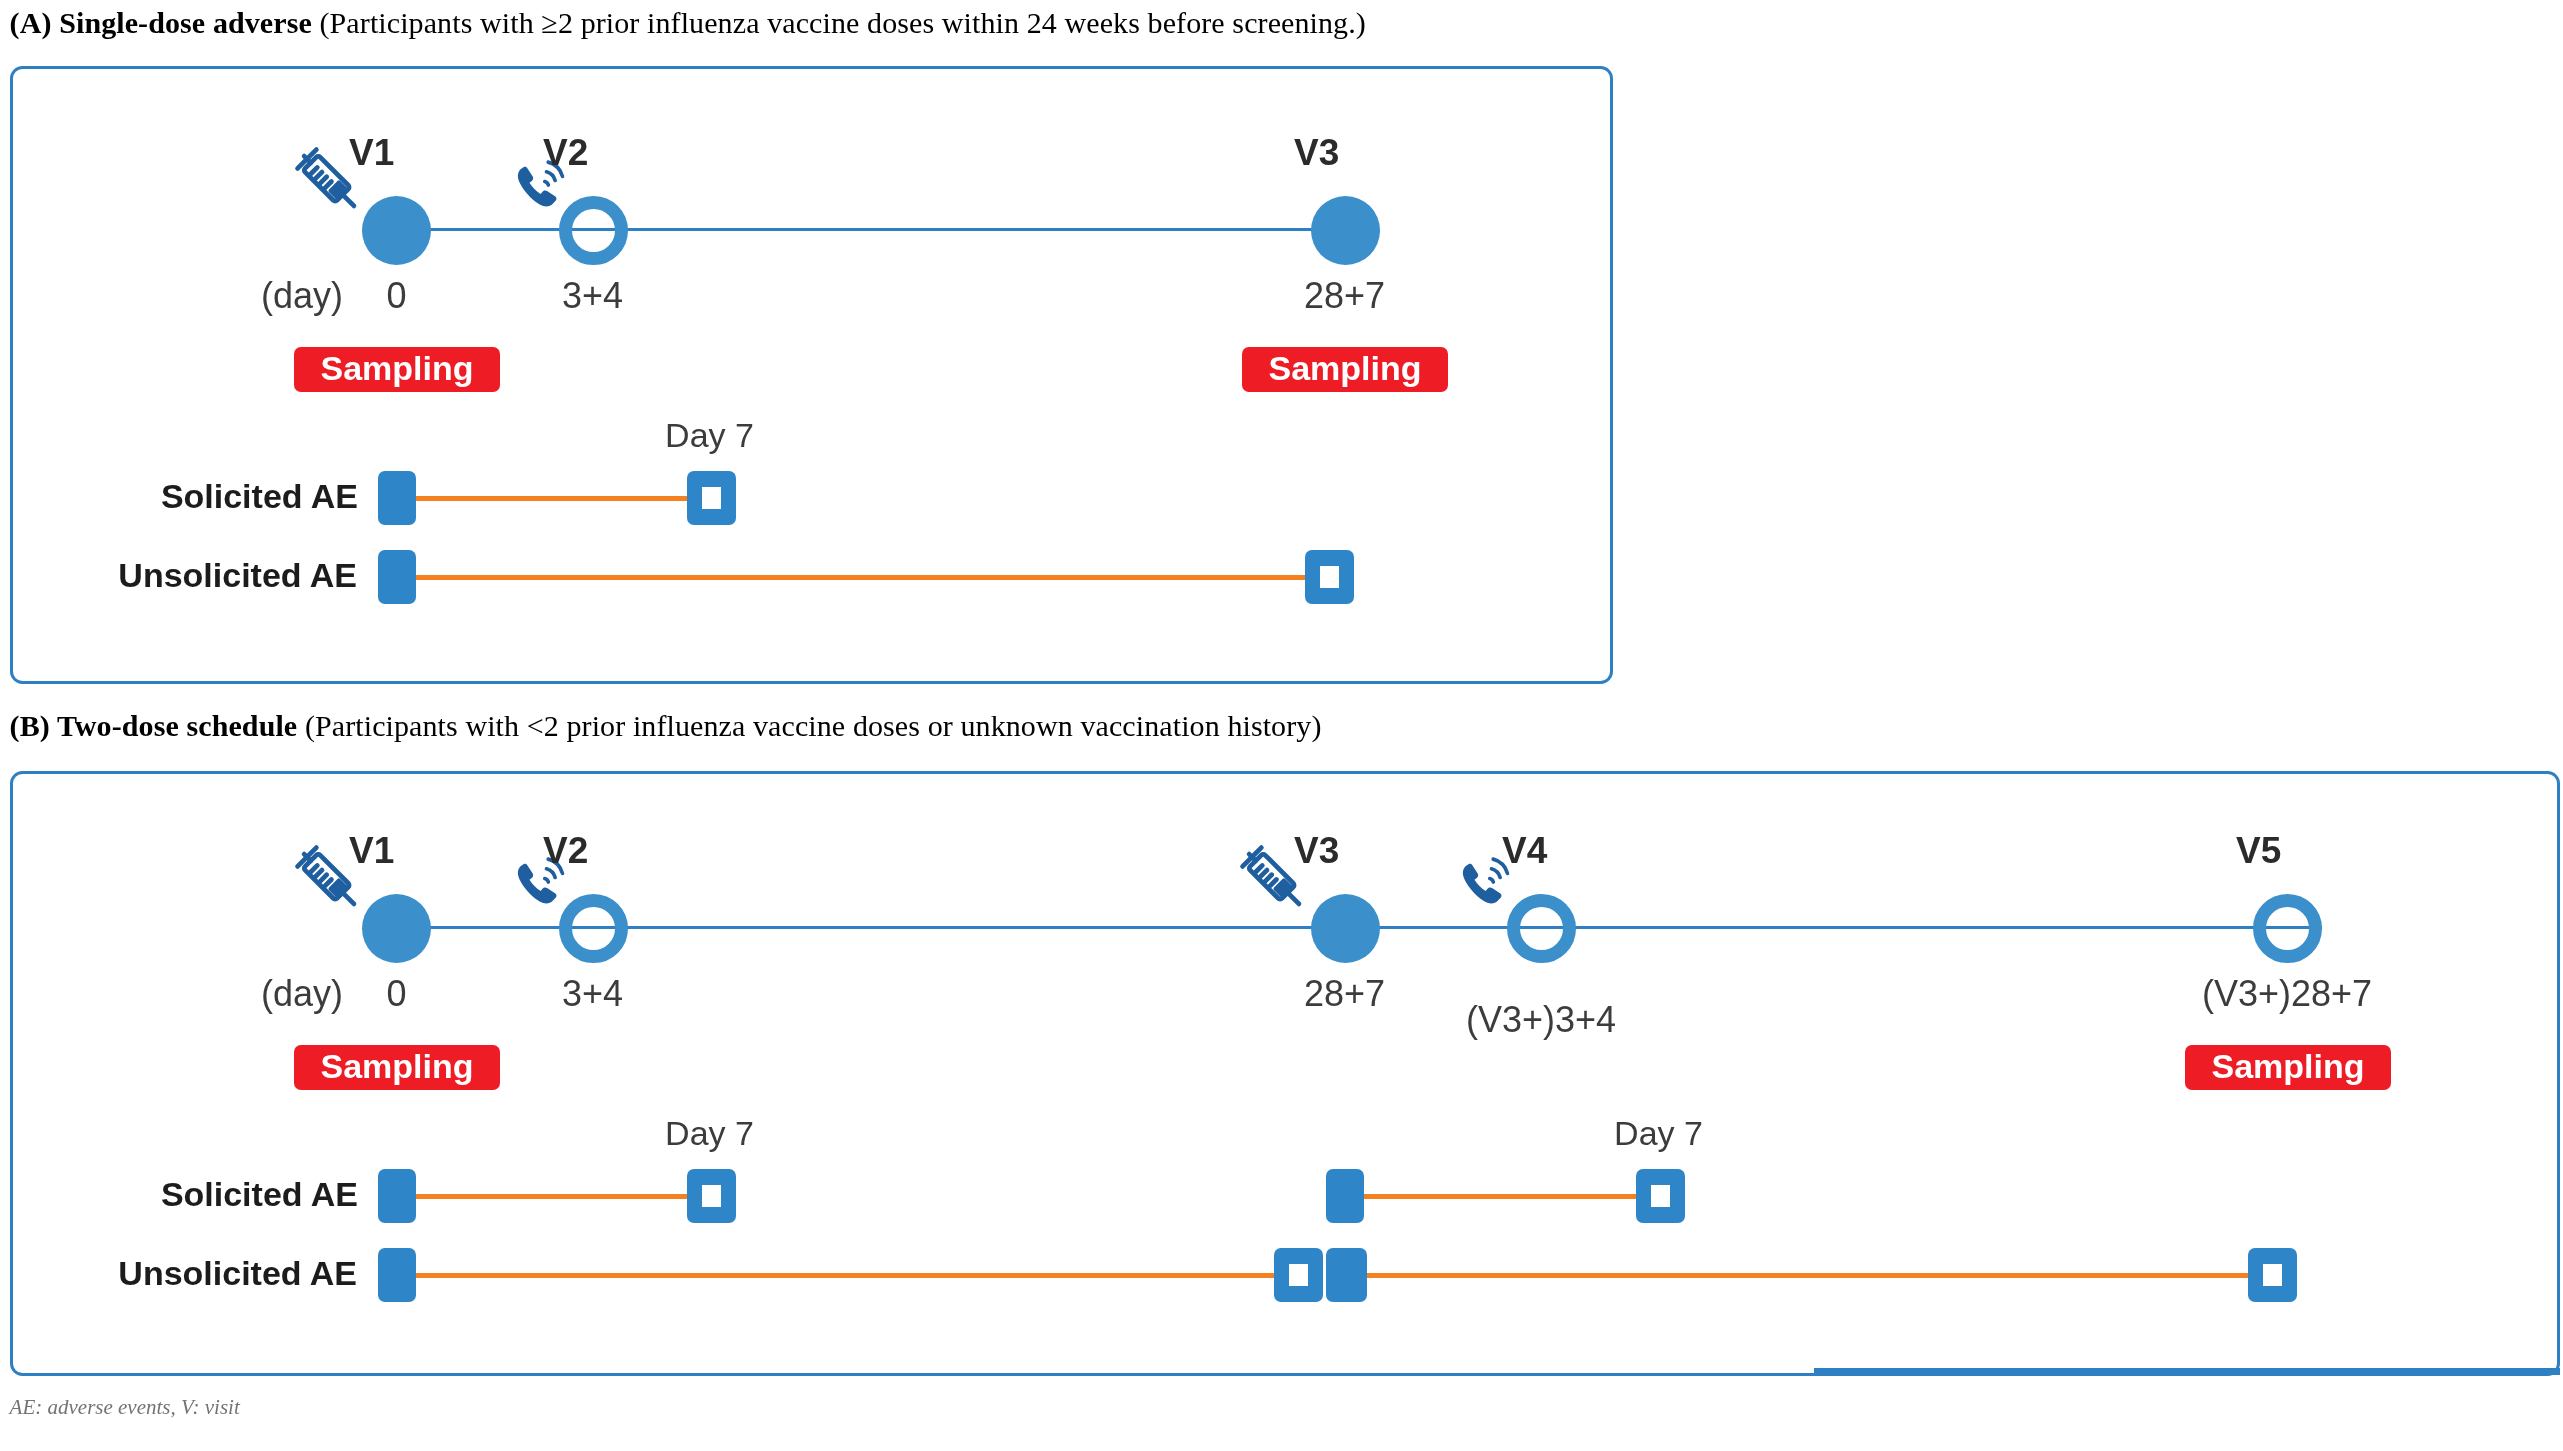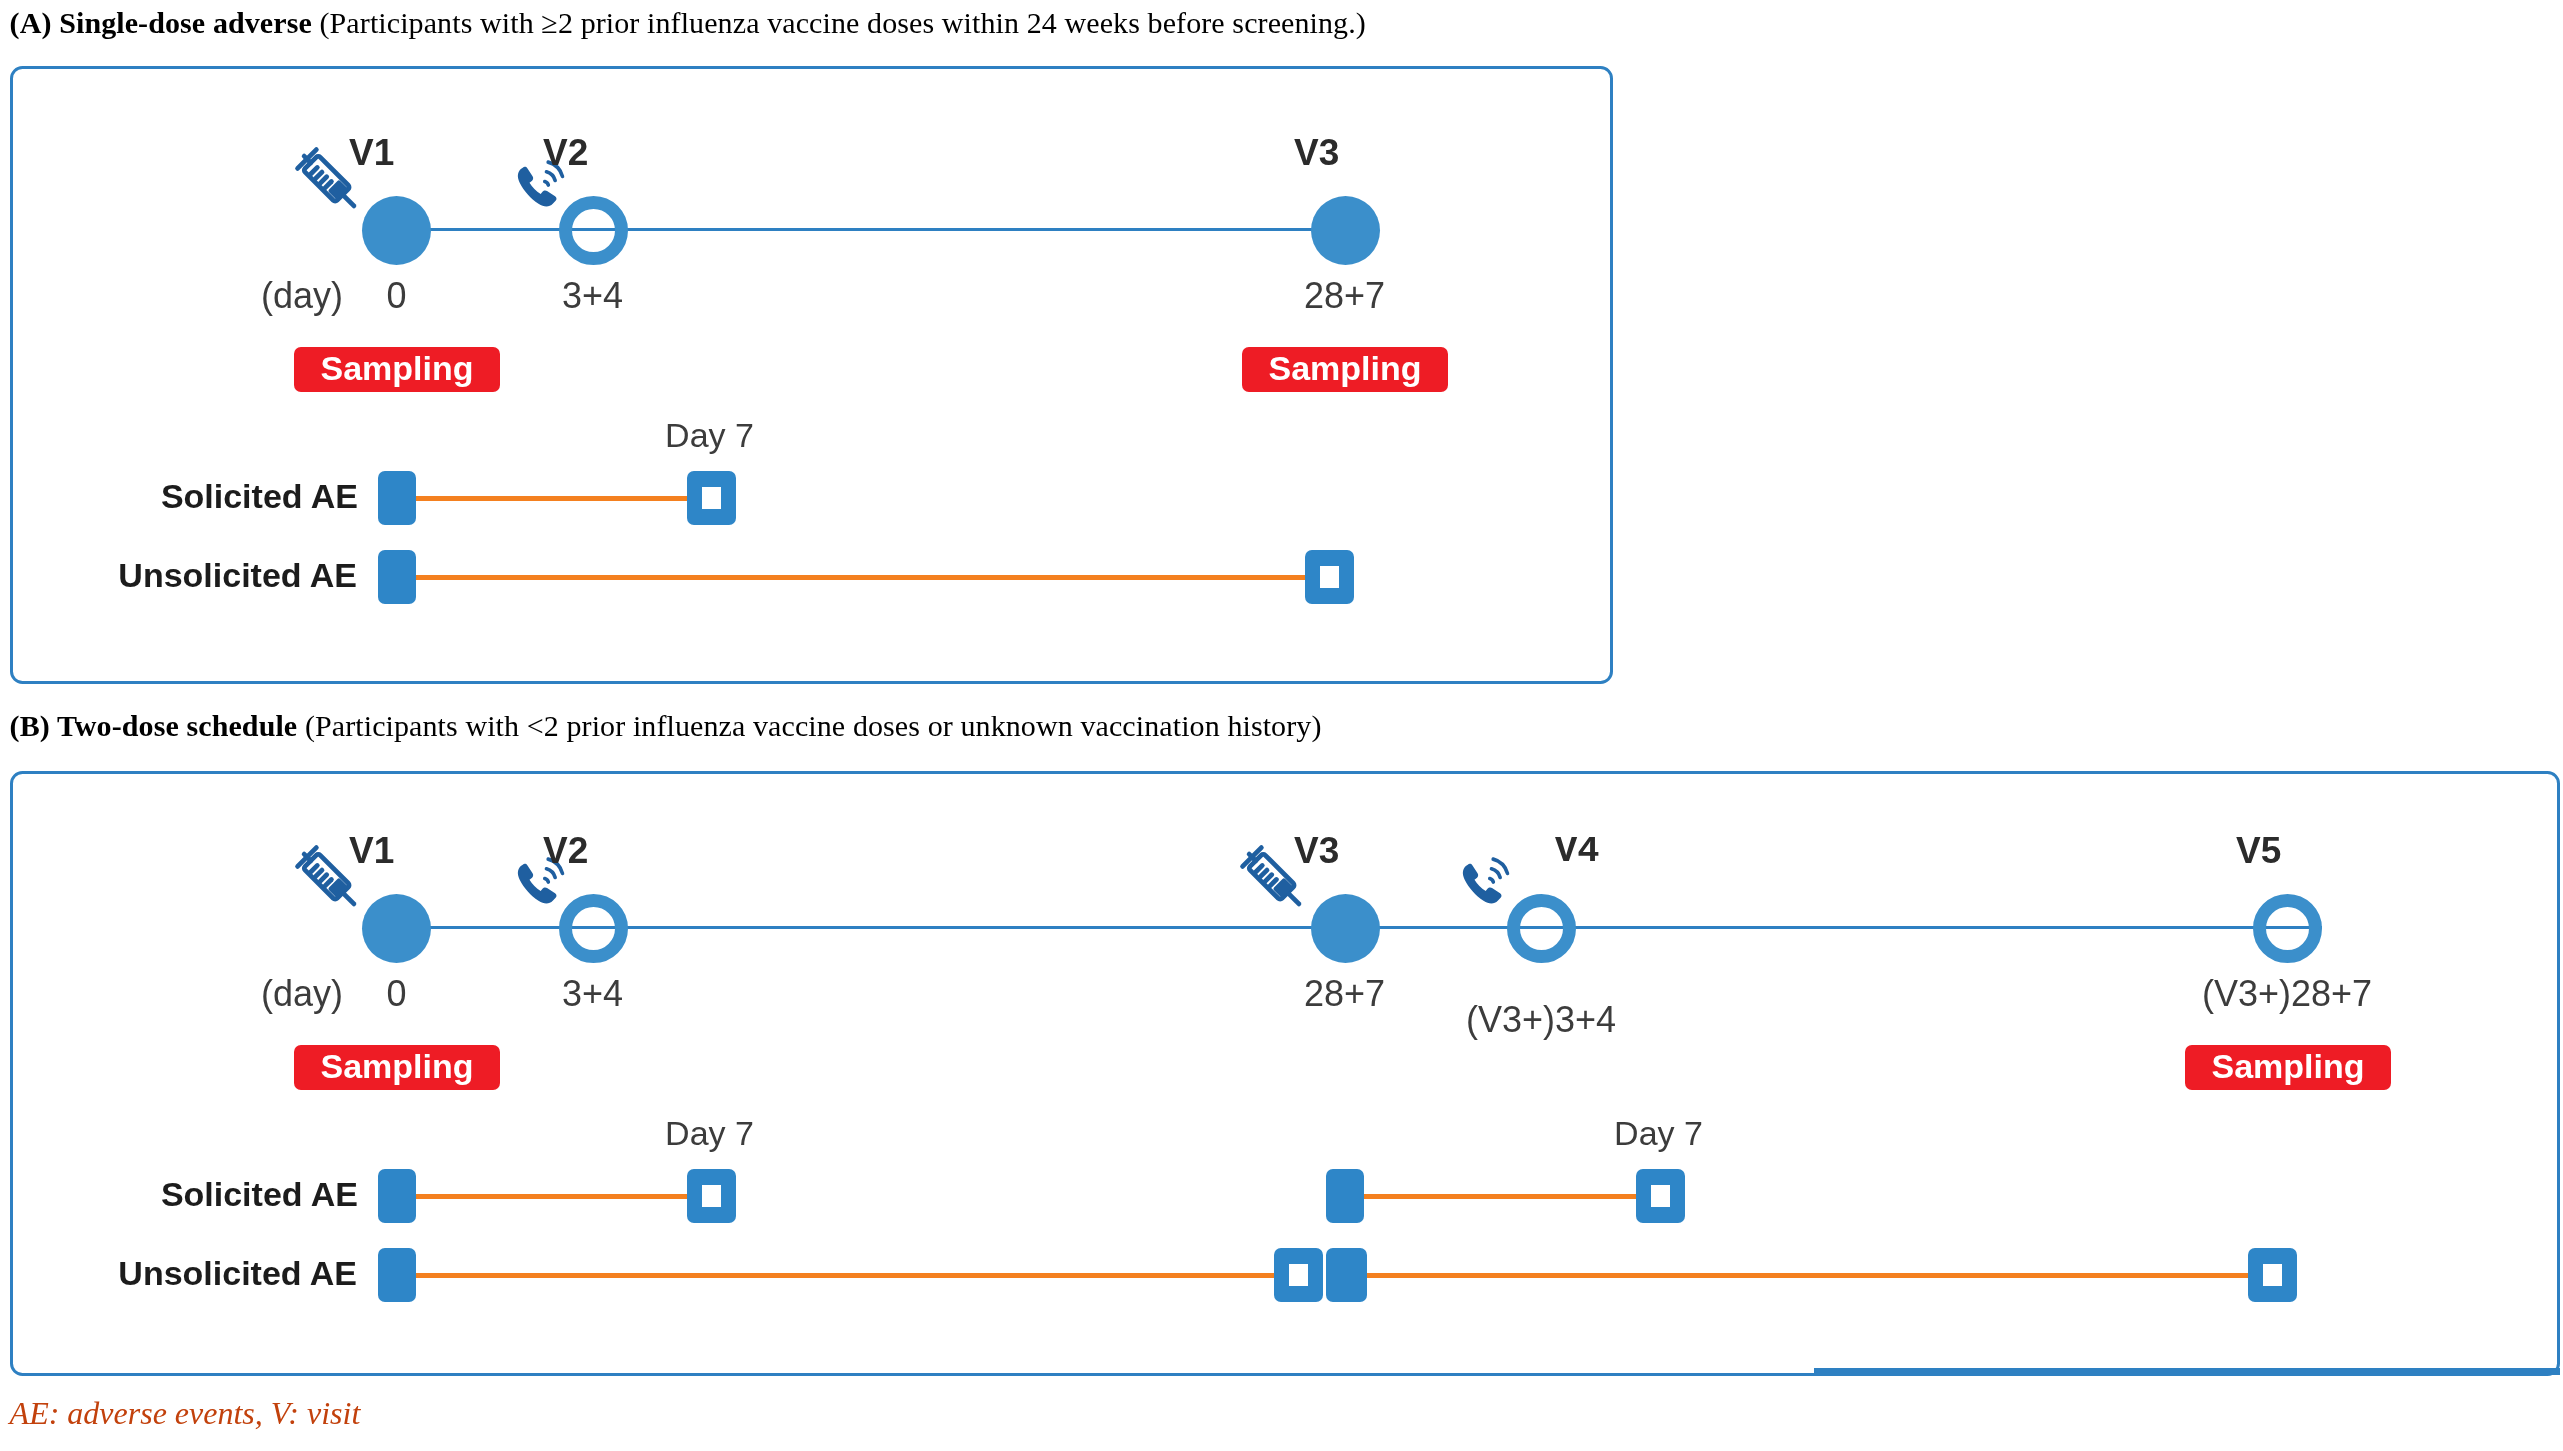--- a/index.html
+++ b/index.html
@@ -66,21 +66,21 @@
     display:flex;align-items:center;justify-content:center;
   }
   .ae-end i{display:block;background:#ffffff;}
   .day7{
     font-size:34px;color:#3C3C3C;text-align:center;white-space:nowrap;
   }
 
   
   .footnote{
     font-family:"Liberation Serif",serif;
-    font-style:italic;font-size:32px;color:#c2410c;white-space:nowrap;
+    font-style:italic;font-size:21px;color:#737373;white-space:nowrap;
   }
 
   
   .icon{display:block;}
 </style>
 </head>
 <body>
 
 <div class="abs caption" style="left:9.6px;top:5.5px;"><b><span>(A)</span> <span>Single-dose adverse</span></b> <span>(Participants with ≥2 prior influenza vaccine doses within 24 weeks before screening.)</span></div>
 
@@ -214,21 +214,21 @@
 <div class="abs" style="left:1451px;top:850px;width:73px;height:73px;">
   <svg class="icon" viewBox="0 0 64 64" width="73" height="73" aria-hidden="true">
     <path d="M13 14c-3 3-3.5 7 -1 12 3.5 7 9.5 14 16.5 18.5 5 3.2 9.5 3 12.5 0l2.5-2.6c1.2-1.3 1-3-0.5-4l-7-4.6c-1.4-0.9-3-0.6-4 0.7l-1.6 2c-4-2.4-7.4-5.8-9.8-9.9l2-1.6c1.3-1 1.6-2.7 0.7-4.1l-4.6-7c-1-1.5-2.8-1.7-4-0.5z" fill="#1F5FA0"></path>
     <g fill="none" stroke="#1F5FA0" stroke-width="3.2" stroke-linecap="round">
       <path d="M37 8 a18 18 0 0 1 12.5 12.5"></path>
       <path d="M35.5 16.5 a11 11 0 0 1 7.6 7.6"></path>
       <path d="M34 25 a4.5 4.5 0 0 1 3.1 3.1"></path>
     </g>
   </svg>
 </div>
-<div class="abs vlabel" style="left:1555px;top:830px;width:103px;font-family:Liberation Mono, monospace;">V4</div>
+<div class="abs vlabel" style="left:1502px;top:830px;width:103px;">V4</div>
 <div class="abs node-hollow" style="left:1507px;top:894px;width:69px;height:69px;"></div>
 <div class="abs daylabel" style="left:1445px;top:973px;width:192px;margin-top:26px;">(V3+)3+4</div>
 
 <div class="abs vlabel" style="left:2236px;top:830px;width:103px;">V5</div>
 <div class="abs node-hollow" style="left:2253px;top:894px;width:69px;height:69px;"></div>
 <div class="abs daylabel" style="left:2191px;top:973px;width:192px;">(V3+)28+7</div>
 <div class="abs sampling" style="left:2185px;top:1045px;width:206px;">Sampling</div>
 
 <div class="abs day7" style="left:627px;top:1114px;width:165px;">Day 7</div>
 <div class="abs day7" style="left:1576px;top:1114px;width:165px;">Day 7</div>

